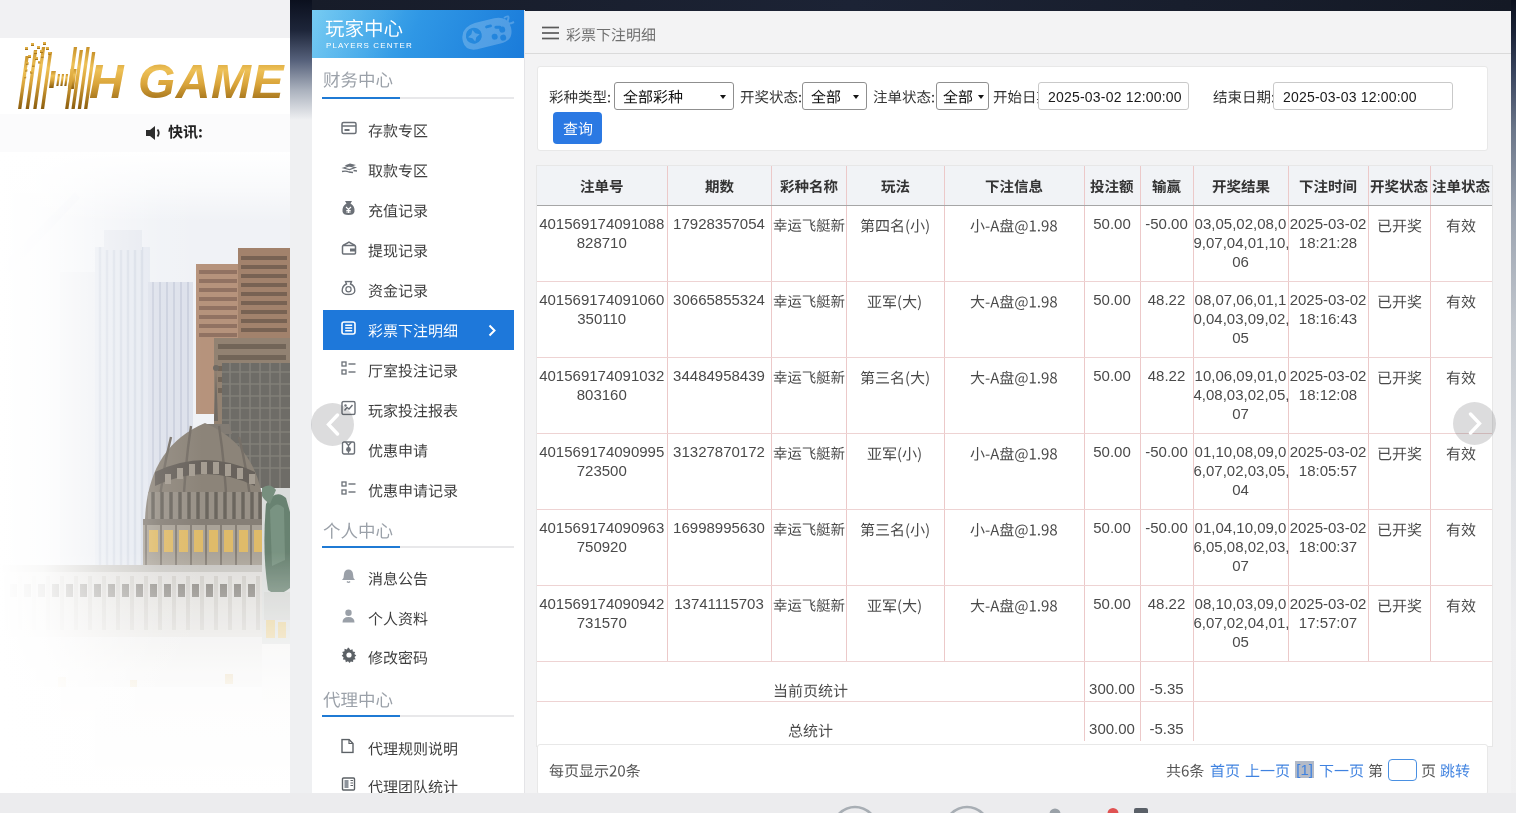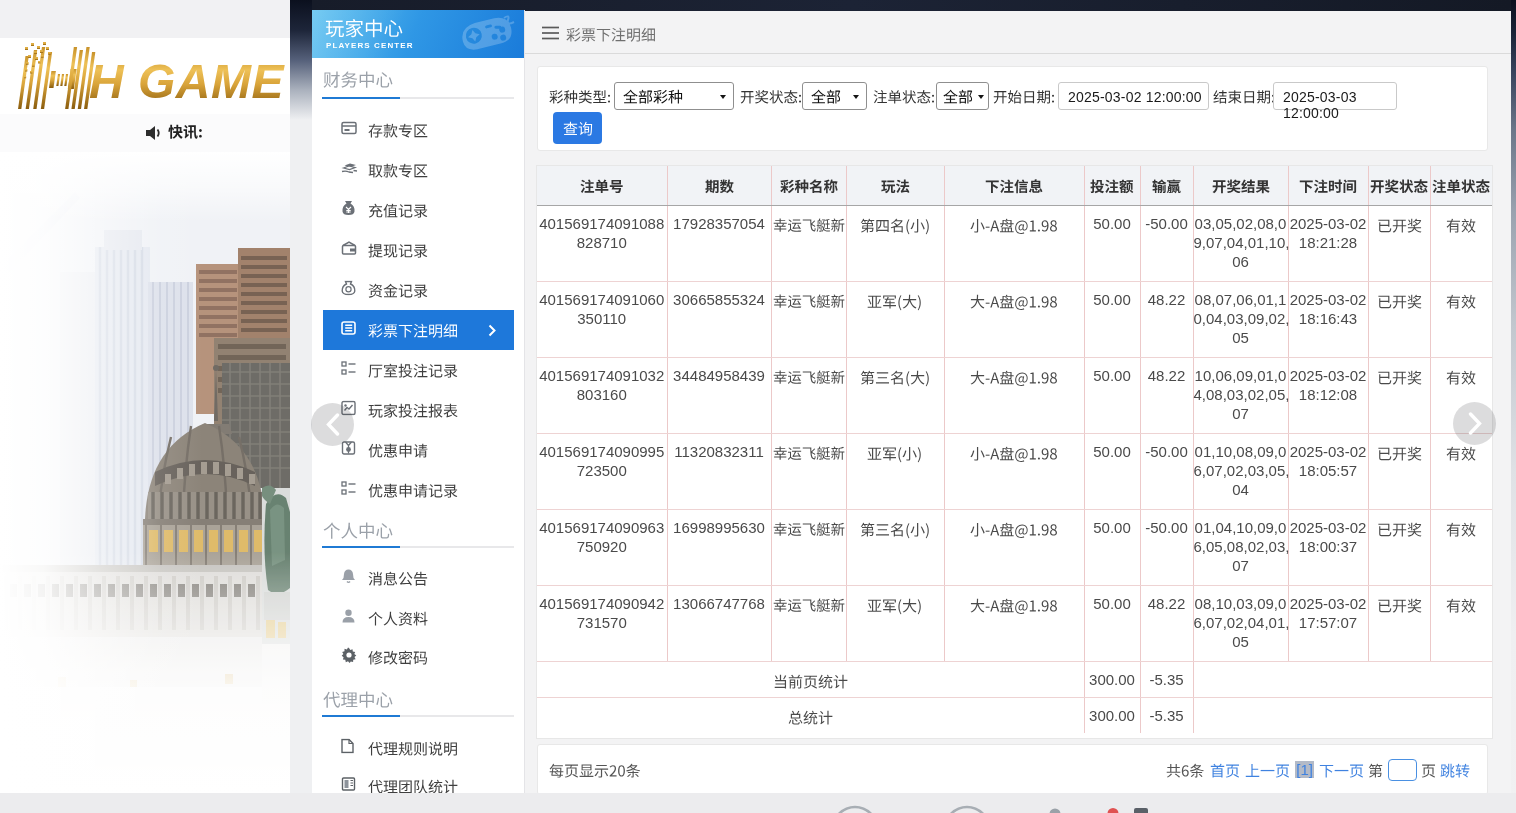--- a/index.html
+++ b/index.html
@@ -38,21 +38,21 @@
 .flab{position:absolute;top:29px;transform:translateY(-50%)}
 #qbtn{position:absolute;left:15px;top:45px;width:49px;height:32px;background:#2b79e3;border-radius:4px;
  display:flex;align-items:center;justify-content:center}
 #tpanel{left:11px;top:154px;width:957px;background:#fff;border:1px solid #e7e7e7;padding-bottom:5px}
 table{border-collapse:collapse;table-layout:fixed;width:955px}
 th{height:39px;background:#f1f3f6;border-right:1px solid #ecc9c9;border-bottom:1px solid #a6a6a6}
 td{border-right:1px solid #ecc9c9;border-bottom:1px solid #eed3d3;vertical-align:top;text-align:center;
  font-size:15px;color:#4a4a4a;line-height:19px;padding-top:8px}
 tr.r{height:76px}
 tr.s{height:36px}
-tr.s td{padding-top:8px;border-bottom:1px solid #eed3d3}
+tr.s td{padding-top:17px;border-bottom:1px solid #eed3d3}
 th:last-child,td:last-child{border-right:none}
 #ppanel{left:12px;top:733px;width:951px;height:51px;background:#fff;border:1px solid #e8e8e8;border-radius:3px}
 .pagR{position:absolute;right:17px;top:0;height:49px;display:flex;align-items:center;gap:5px}
 .blue{color:#3f82e0;font-size:15px}
 .arrbtn{width:43px;height:43px;border-radius:50%;background:rgba(40,40,46,.16);z-index:50;
  display:flex;align-items:center;justify-content:center}
 .arrbtn svg{display:block}
 </style></head>
 <body>
 <svg width="0" height="0" style="position:absolute">
@@ -464,21 +464,21 @@
    <path d="M50 4 Q56 0 54 6 Q52 12 60 8" stroke="#fff" stroke-width="2" fill="none"></path>
   </svg>
   <span class="abs" style="left:13px;top:3px"><svg class="t" style="vertical-align:-6.4px;" width="78" height="29" viewBox="0 0 78.0 29.0">
           <g fill="#ffffff" transform="translate(0,22.62) scale(0.0195,-0.0195)">
             <use href="#g400_73A9" x="0"></use>
             <use href="#g400_5BB6" x="1000"></use>
             <use href="#g400_4E2D" x="2000"></use>
             <use href="#g400_5FC3" x="3000"></use>
           </g>
         </svg></span>
-  <span class="abs" style="left:14px;top:31px;color:#fff;font-size:8px;letter-spacing:1.1px;font-weight:bold">PLAYERS CENTER</span>
+  <span class="abs" style="left:14px;top:31px;color:#fff;font-size:8px;letter-spacing:1.1px;font-weight:normal">PLAYERS CENTER</span>
  </div>
  <span class="abs" style="left:11px;top:56px"><svg class="t" style="vertical-align:-5.7px;" width="70" height="26" viewBox="0 0 70.0 26.0">
         <g fill="#9ba1a9" transform="translate(0,20.30) scale(0.0175,-0.0175)">
           <use href="#g400_8D22" x="0"></use>
           <use href="#g400_52A1" x="1000"></use>
           <use href="#g400_4E2D" x="2000"></use>
           <use href="#g400_5FC3" x="3000"></use>
         </g>
       </svg></span>
  <div class="abs sline" style="top:87px">
@@ -824,33 +824,33 @@
       </div>
   <span class="flab" style="left:455px"><svg class="t" style="vertical-align:-4.2px;" width="63" height="21" viewBox="0 0 63.0 21.0">
           <g fill="#333333" transform="translate(0,16.82) scale(0.0145,-0.0145)">
             <use href="#g400_5F00" x="0"></use>
             <use href="#g400_59CB" x="1000"></use>
             <use href="#g400_65E5" x="2000"></use>
             <use href="#g400_671F" x="3000"></use>
             <use href="#g400_003A" x="4000"></use>
           </g>
         </svg></span>
-  <div class="inp" style="left:520px;width:151px">
+  <div class="inp" style="left:500px;width:151px">
         <span>2025-03-02 12:00:00</span>
       </div>
   <span class="flab" style="left:675px"><svg class="t" style="vertical-align:-4.2px;" width="63" height="21" viewBox="0 0 63.0 21.0">
           <g fill="#333333" transform="translate(0,16.82) scale(0.0145,-0.0145)">
             <use href="#g400_7ED3" x="0"></use>
             <use href="#g400_675F" x="1000"></use>
             <use href="#g400_65E5" x="2000"></use>
             <use href="#g400_671F" x="3000"></use>
             <use href="#g400_003A" x="4000"></use>
           </g>
         </svg></span>
-  <div class="inp" style="left:735px;width:124px">
+  <div class="inp" style="left:735px;width:180px">
         <span>2025-03-03 12:00:00</span>
       </div>
   <div id="qbtn">
         <svg class="t" style="vertical-align:-4.6px;" width="30" height="22" viewBox="0 0 30.0 22.0">
           <g fill="#ffffff" transform="translate(0,17.40) scale(0.0150,-0.0150)">
             <use href="#g400_67E5" x="0"></use>
             <use href="#g400_8BE2" x="1000"></use>
           </g>
         </svg>
       </div>
@@ -1106,21 +1106,21 @@
               </svg></td>
             <td><svg class="t" style="vertical-align:-4.6px;" width="30" height="22" viewBox="0 0 30.0 22.0">
                 <g fill="#4a4a4a" transform="translate(0,17.40) scale(0.0150,-0.0150)">
                   <use href="#g400_6709" x="0"></use>
                   <use href="#g400_6548" x="1000"></use>
                 </g>
               </svg></td>
           </tr>
   <tr class="r">
             <td>401569174090995<br>723500</td>
-            <td>11320832311</td>
+            <td>31327870172</td>
             <td><svg class="t" style="vertical-align:-4.3px;" width="72" height="21" viewBox="0 0 72.0 21.0">
                 <g fill="#4a4a4a" transform="translate(0,16.70) scale(0.0144,-0.0144)">
                   <use href="#g400_5E78" x="0"></use>
                   <use href="#g400_8FD0" x="1000"></use>
                   <use href="#g400_98DE" x="2000"></use>
                   <use href="#g400_8247" x="3000"></use>
                   <use href="#g400_65B0" x="4000"></use>
                 </g>
               </svg></td>
             <td><svg class="t" style="vertical-align:-4.6px;" width="56" height="22" viewBox="0 0 56.0 22.0">
@@ -1211,21 +1211,21 @@
               </svg></td>
             <td><svg class="t" style="vertical-align:-4.6px;" width="30" height="22" viewBox="0 0 30.0 22.0">
                 <g fill="#4a4a4a" transform="translate(0,17.40) scale(0.0150,-0.0150)">
                   <use href="#g400_6709" x="0"></use>
                   <use href="#g400_6548" x="1000"></use>
                 </g>
               </svg></td>
           </tr>
   <tr class="r">
             <td>401569174090942<br>731570</td>
-            <td>13066747768</td>
+            <td>13741115703</td>
             <td><svg class="t" style="vertical-align:-4.3px;" width="72" height="21" viewBox="0 0 72.0 21.0">
                 <g fill="#4a4a4a" transform="translate(0,16.70) scale(0.0144,-0.0144)">
                   <use href="#g400_5E78" x="0"></use>
                   <use href="#g400_8FD0" x="1000"></use>
                   <use href="#g400_98DE" x="2000"></use>
                   <use href="#g400_8247" x="3000"></use>
                   <use href="#g400_65B0" x="4000"></use>
                 </g>
               </svg></td>
             <td><svg class="t" style="vertical-align:-4.6px;" width="56" height="22" viewBox="0 0 56.0 22.0">

